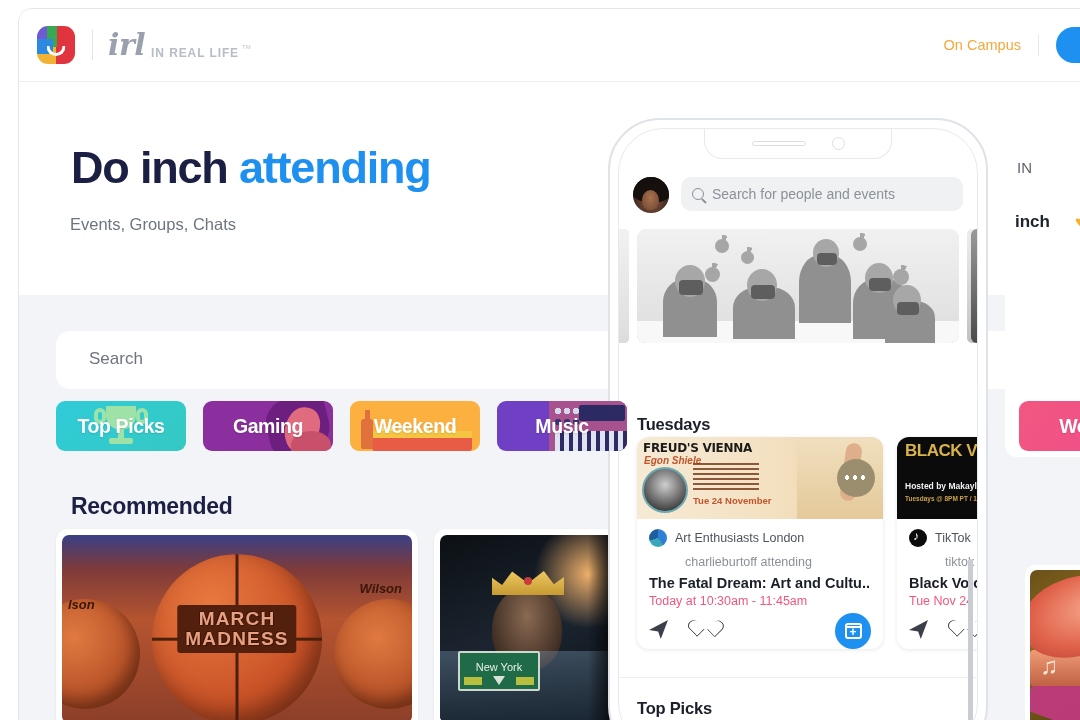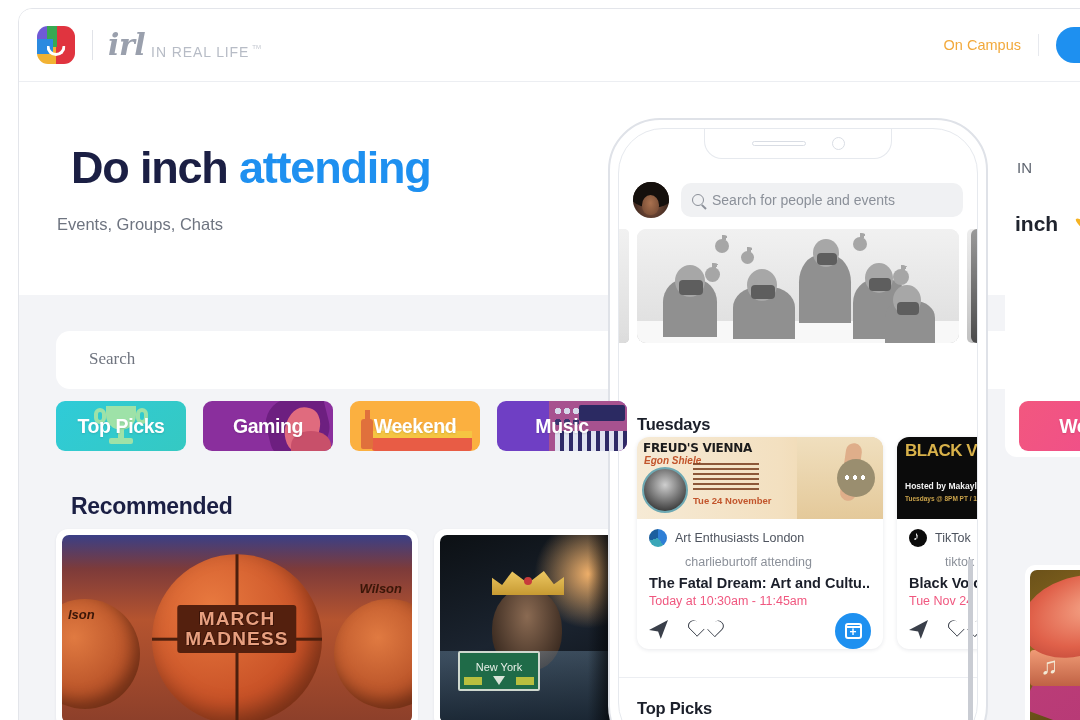--- a/index.html
+++ b/index.html
@@ -50,21 +50,21 @@
   .brand-divider { width:1px; height:30px; background:#e1e3e8; margin: 0 15px 0 17px; }
   .wordmark {
     font-family: "DejaVu Serif", serif;
     font-style: italic; font-weight: 700;
     font-size: 30px; color: #9aa0ad;
     letter-spacing: -0.5px;
     line-height: 1;
     transform: translateY(-2px);
   }
   .wordmark-sub {
-    font-size: 14px; font-weight: 400; letter-spacing: 0.9px;
+    font-size: 12px; font-weight: 700; letter-spacing: 0.9px;
     color: #b7bcc6; margin-left: 6px; transform: translateY(2px);
     display:inline-block;
   }
   .wordmark-tm { font-size: 6px; color:#c3c7d0; margin-left:3px; vertical-align: super; }
 
   .nav-right {
     margin-left: auto; display: flex; align-items: center;
     padding-right: 0px; gap: 0;
   }
   .nav-link {
@@ -79,37 +79,37 @@
 
   
   .hero { position:absolute; left:0; top:73px; width:100%; height:213px; background:#fff; }
   .hero-title {
     position:absolute; left:52px; top:60px;
     font-size: 45px; font-weight: 700; letter-spacing: -1.2px;
     color: #1b1f44; white-space: nowrap;
   }
   .hero-title .accent { color:#1e90f0; }
   .hero-sub {
-    position:absolute; left:38px; top:133px;
+    position:absolute; left:51px; top:133px;
     font-size: 16.5px; color:#6e7480;
   }
 
   
   .content-area {
     position:absolute; left:0; top:286px; width:100%; height:444px;
     background:#f3f4f7;
   }
   .search-box {
     position:absolute; left:37px; top:36px;
     width: 985px; height:58px;
     background:#ffffff; border-radius: 14px;
   }
   .search-box span {
     position:absolute; left:33px; top:18px;
-    font-size:17px; color:#6f747f;font-family:Liberation Serif, serif;
+    font-size:17px; color:#6f747f;
   }
 
   
   .chips {
     position:absolute; left:37px; top:106px;
     display:flex; gap:17px;
   }
   .chip {
     width: 130px; height: 50px; border-radius: 9px;
     position: relative; overflow: hidden; flex: none;
@@ -212,21 +212,21 @@
     z-index:5; text-align:center; color:#e8a080;
     font-weight:700; font-size:19px; line-height:1.05;
     letter-spacing:1.2px;
     text-shadow: 1px 1px 0 #3c1408, -1px -1px 0 #3c1408;
     background:#54200e; padding: 4px 8px; border-radius:3px;
   }
   .mm-wilson {
     position:absolute; font-size:13px; font-weight:700; color:#3a1608;
     font-style:italic;
   }
-  .wil-l { left:6px; top:72px; } .wil-r { right:10px; top:46px; }
+  .wil-l { left:6px; top:62px; } .wil-r { right:10px; top:46px; }
 
   
   .img-ny { background: linear-gradient(160deg,#0c1014 0%,#1b2430 50%,#0a0d12 100%); }
   .ny-glow { position:absolute; right:-16px; top:-16px; width:110px; height:110px;
     background: radial-gradient(circle,#f0b06a 0%, rgba(240,176,106,0) 70%); }
   .ny-face { position:absolute; left:52px; top:52px; width:70px; height:84px;
     background: radial-gradient(ellipse at 50% 35%, #8a6a52, #3a2a20 80%); border-radius:50% 50% 45% 45%; }
   .ny-crown { position:absolute; left:52px; top:32px; width:72px; height:28px;
     background: linear-gradient(180deg,#f2cf6a,#c79a32); clip-path: polygon(0 100%,0 38%,14% 64%,28% 16%,50% 58%,72% 14%,86% 62%,100% 36%,100% 100%); }
   .ny-crown-gem { position:absolute; left:84px; top:42px; width:8px; height:8px; background:#c73b3b; border-radius:50%; }
@@ -259,21 +259,21 @@
     background: conic-gradient(from 200deg at 40% 10%, #c0397f 0 14%, #7c5fd0 14%, #4a73c9 28%, #3f9ad0 42%, #6f5fc8 56%, #c0397f 70%);
     clip-path: polygon(22% 0, 100% 36%, 64% 100%, 0 62%); opacity:.92; }
 
   
   .press-panel {
     position:absolute; left: 986px; top: 118px;
     width: 300px; height: 330px;
     background:#ffffff; border-radius: 12px;
   }
   .press-in { position:absolute; left:12px; top:32px; font-size:15px; color:#5f6570; }
-  .press-inch { position:absolute; left:10px; top:85px; font-size:21px; font-weight:700; color:#20242e; }
+  .press-inch { position:absolute; left:10px; top:85px; font-size:17px; font-weight:700; color:#20242e; }
   .press-peacock { position:absolute; left:72px; top:78px; width:34px; height:30px; }
   .pk { position:absolute; left:16px; bottom:0; width:7px; height:26px; border-radius:50% 50% 45% 45%; transform-origin: 50% 100%; }
 
   
   .edge-card { position:absolute; left:1006px; top:556px; width:92px; height:170px;
     background:#fff; border-radius:10px; padding:5px; }
 
   
   .phone {
     position:absolute; left: 608px; top: 118px;
@@ -315,21 +315,21 @@
     border:2px solid #1b1f2a; border-bottom:none; border-radius:50% 50% 0 0; }
   .wifi b:nth-child(1){ width:16px; height:8px; top:0; }
   .wifi b:nth-child(2){ width:9px; height:5px; top:4px; }
   .wifi b:nth-child(3){ width:3px; height:3px; top:8px; background:#1b1f2a; border:none; border-radius:50%; }
   .batt { width:24px; height:12px; border:1.4px solid #1b1f2a; border-radius:3.5px; position:relative; padding:1.5px; }
   .batt i { display:block; width:100%; height:100%; background:#1b1f2a; border-radius:1.5px; }
   .batt:after { content:""; position:absolute; right:-3.5px; top:3.5px; width:2px; height:4px;
     background:#1b1f2a; border-radius:0 2px 2px 0; }
 
   .phone-search-row { position:absolute; left:0; top:48px; width:100%; height:46px;
-    display:flex; align-items:center; padding: 0 14px; gap:12px; }
+    display:flex; align-items:flex-start; padding: 0 14px; gap:12px; }
   .avatar { width:36px; height:36px; border-radius:50%; flex:none; overflow:hidden; position:relative;
     background: radial-gradient(circle at 50% 70%, #8a5a44, #2a1a14 70%); }
   .avatar:before { content:""; position:absolute; left:-4px; top:-4px; width:46px; height:30px;
     background:#15100d; border-radius:50%; }
   .avatar:after { content:""; position:absolute; left:9px; top:13px; width:17px; height:20px;
     background: radial-gradient(ellipse at 50% 40%, #a9714f, #6d4530); border-radius:50% 50% 45% 45%; }
   .phone-search { flex:1; height:34px; background:#f0f1f3; border-radius:10px;
     display:flex; align-items:center; padding-left:11px; gap:8px; }
   .mag { width:12px; height:12px; border:1.7px solid #8b9099; border-radius:50%; position:relative; flex:none; }
   .mag:after { content:""; position:absolute; right:-4px; bottom:-3px; width:6px; height:1.7px;

